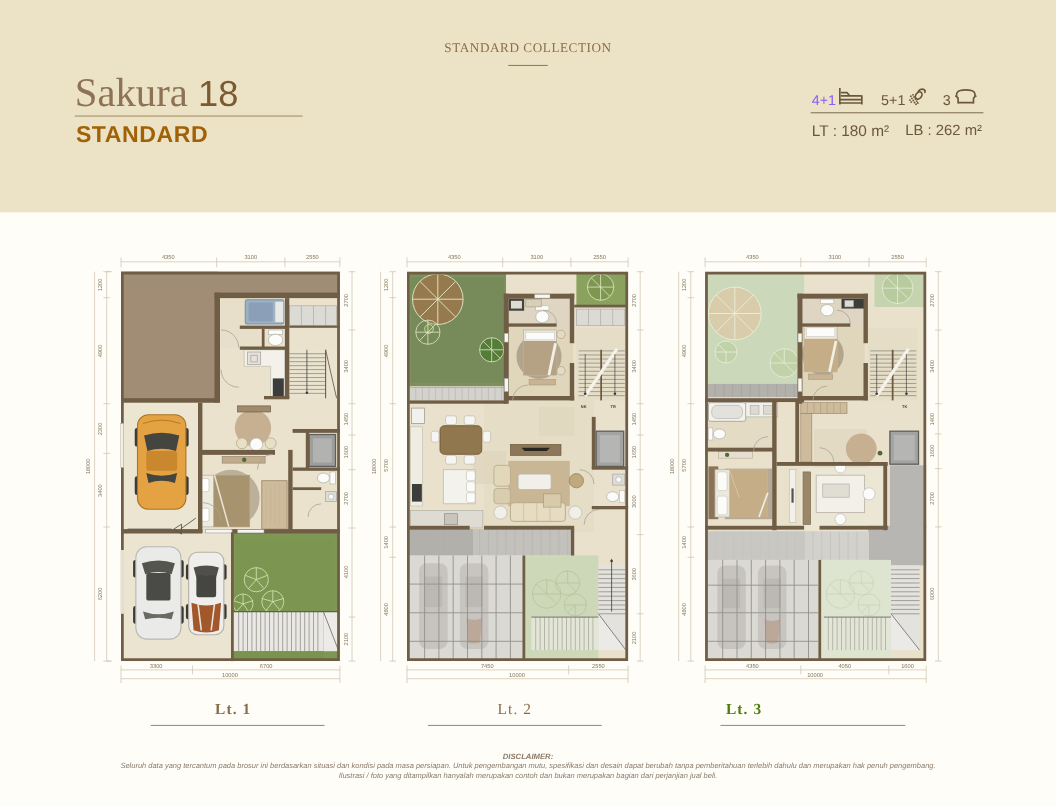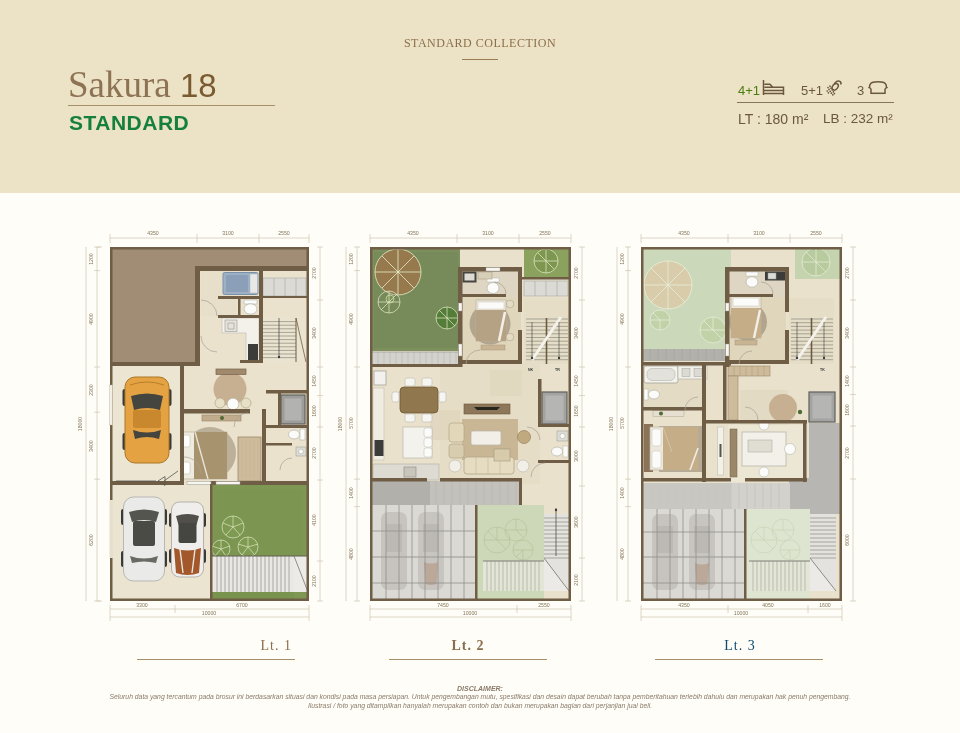--- a/index.html
+++ b/index.html
@@ -12,23 +12,23 @@
 <div class="abs" style="left:0;top:0;width:960px;height:193px;background:#ece2c6"></div>
 
 <div class="abs" style="left:0;top:36px;width:960px;text-align:center;font-family:'Liberation Serif',serif;font-size:12px;letter-spacing:0.5px;color:#8c6f4a">STANDARD COLLECTION</div>
 
 <div class="abs" style="left:462px;top:59px;width:36px;border-top:1px solid #9a7c55"></div>
 
 <div class="abs" style="left:68px;top:63px;font-family:'Liberation Serif',serif;font-size:37px;color:#8d7354">Sakura <span style="font-family:'Liberation Sans',sans-serif;font-size:33px;color:#7a5a31">18</span></div>
 
 <div class="abs" style="left:68px;top:105px;width:207px;border-top:1px solid #a8906a"></div>
 
-<div class="abs" style="left:69px;top:111px;font-size:21px;font-weight:bold;letter-spacing:0.5px;color:#15803d">STANDARD</div>
-
-<div class="abs" style="left:738px;top:83px;font-size:13px;color:#4d7c0f">4+1</div>
+<div class="abs" style="left:69px;top:111px;font-size:21px;font-weight:bold;letter-spacing:0.5px;color:#a16207">STANDARD</div>
+
+<div class="abs" style="left:738px;top:83px;font-size:13px;color:#8b5cf6">4+1</div>
 
 <svg class="abs" style="left:762px;top:79px" width="23" height="17" viewBox="0 0 23 17">
   <path d="M1.5 1 V16 M21.5 7.5 V16 M2.5 5.2 L8 5.2 L10.5 8 M2.5 8.2 H21 M1.5 11.6 H21.5 M1.5 14.6 H21.5" stroke="#6b583c" stroke-width="1.5" fill="none"></path>
 </svg>
 
 <div class="abs" style="left:801px;top:83px;font-size:13px;color:#6b583c">5+1</div>
 
 <svg class="abs" style="left:824px;top:78px" width="19" height="19" viewBox="0 0 19 19">
   <path d="M10.5 6.5 C11 3.5 14 2.2 16.2 3.6 C17.3 4.4 17.2 5.8 16.4 6.4" stroke="#6b583c" stroke-width="1.6" fill="none"></path>
   <ellipse cx="11.2" cy="8.8" rx="2.6" ry="3.6" transform="rotate(38 11.2 8.8)" fill="none" stroke="#6b583c" stroke-width="1.5"></ellipse>
@@ -53,21 +53,21 @@
 <svg class="abs" style="left:867px;top:79px" width="22" height="17" viewBox="0 0 22 17">
   <path d="M4 15 V10.2 C2.2 9.2 2.2 6.4 3.5 4.7 C4.8 2.9 7 2.7 11 2.7 C15 2.7 17.2 2.9 18.5 4.7 C19.8 6.4 19.8 9.2 18 10.2 V15" stroke="#6b583c" stroke-width="1.5" fill="none" stroke-linejoin="round"></path>
   <path d="M4 14.3 H18" stroke="#6b583c" stroke-width="1.5" fill="none"></path>
   <path d="M2.8 8.2 l-1.6 0.5 M19.2 8.2 l1.6 0.5" stroke="#6b583c" stroke-width="1.2" fill="none"></path>
 </svg>
 
 <div class="abs" style="left:737px;top:102px;width:157px;border-top:1px solid #84765a"></div>
 
 <div class="abs" style="left:738px;top:111px;font-size:14px;color:#6b583c">LT : 180 m²</div>
 
-<div class="abs" style="left:823px;top:111px;font-size:13.5px;color:#6b583c">LB : 232 m²</div>
+<div class="abs" style="left:823px;top:111px;font-size:13.5px;color:#6b583c">LB : 262 m²</div>
 
 <svg class="abs" style="left:0;top:193px" width="960" height="540" viewBox="0 193 960 540">
 
 <g id="plan1">
 
 <rect x="110" y="247" width="199" height="354" fill="#eae2cd"></rect>
 
 <rect x="110" y="247" width="199" height="21" fill="#a18d76"></rect>
 
 <rect x="110" y="247" width="88" height="119" fill="#a18d76"></rect>
@@ -874,27 +874,27 @@
 <text transform="rotate(-90 849 453)" x="849" y="453">2700</text>
 <text transform="rotate(-90 849 540)" x="849" y="540">6000</text>
 <text x="684" y="607">4350</text>
 <text x="768" y="607">4050</text>
 <text x="825" y="607">1600</text>
 <text x="741" y="615">10000</text>
 </g>
 </g>
 </svg>
 
-<div class="abs" style="left:132px;top:638px;width:160px;text-align:right;font-family:'Liberation Serif',serif;font-weight:normal;font-size:14px;letter-spacing:1px;color:#8a6e4b">Lt. 1</div>
+<div class="abs" style="left:132px;top:638px;width:160px;text-align:center;font-family:'Liberation Serif',serif;font-weight:bold;font-size:14px;letter-spacing:1px;color:#8a6e4b">Lt. 1</div>
 
 <div class="abs" style="left:137px;top:659px;width:158px;border-top:1px solid #a8906a"></div>
 
-<div class="abs" style="left:388px;top:638px;width:160px;text-align:center;font-family:'Liberation Serif',serif;font-weight:bold;font-size:14px;letter-spacing:1px;color:#8a6e4b">Lt. 2</div>
+<div class="abs" style="left:388px;top:638px;width:160px;text-align:center;font-family:'Liberation Serif',serif;font-weight:normal;font-size:14px;letter-spacing:1px;color:#8a6e4b">Lt. 2</div>
 
 <div class="abs" style="left:389px;top:659px;width:158px;border-top:1px solid #a8906a"></div>
 
-<div class="abs" style="left:660px;top:638px;width:160px;text-align:center;font-family:'Liberation Serif',serif;font-weight:normal;font-size:14px;letter-spacing:1px;color:#0c4a6e">Lt. 3</div>
+<div class="abs" style="left:660px;top:638px;width:160px;font-family:'Liberation Serif',serif;font-weight:bold;font-size:14px;letter-spacing:1px;color:#4d7c0f">Lt. 3</div>
 
 <div class="abs" style="left:655px;top:659px;width:168px;border-top:1px solid #a8906a"></div>
 
 <div class="abs" style="left:0;top:685px;width:960px;text-align:center;font-style:italic;font-weight:bold;font-size:7px;color:#8a7a68">DISCLAIMER:</div>
 
 <div class="abs" style="left:105px;top:693px;width:750px;text-align:center;font-style:italic;font-size:6.8px;line-height:8.5px;color:#8a7a68">Seluruh data yang tercantum pada brosur ini berdasarkan situasi dan kondisi pada masa persiapan. Untuk pengembangan mutu, spesifikasi dan desain dapat berubah tanpa pemberitahuan terlebih dahulu dan merupakan hak penuh pengembang.<br>Ilustrasi / foto yang ditampilkan hanyalah merupakan contoh dan bukan merupakan bagian dari perjanjian jual beli.</div>
 
 </body></html>

